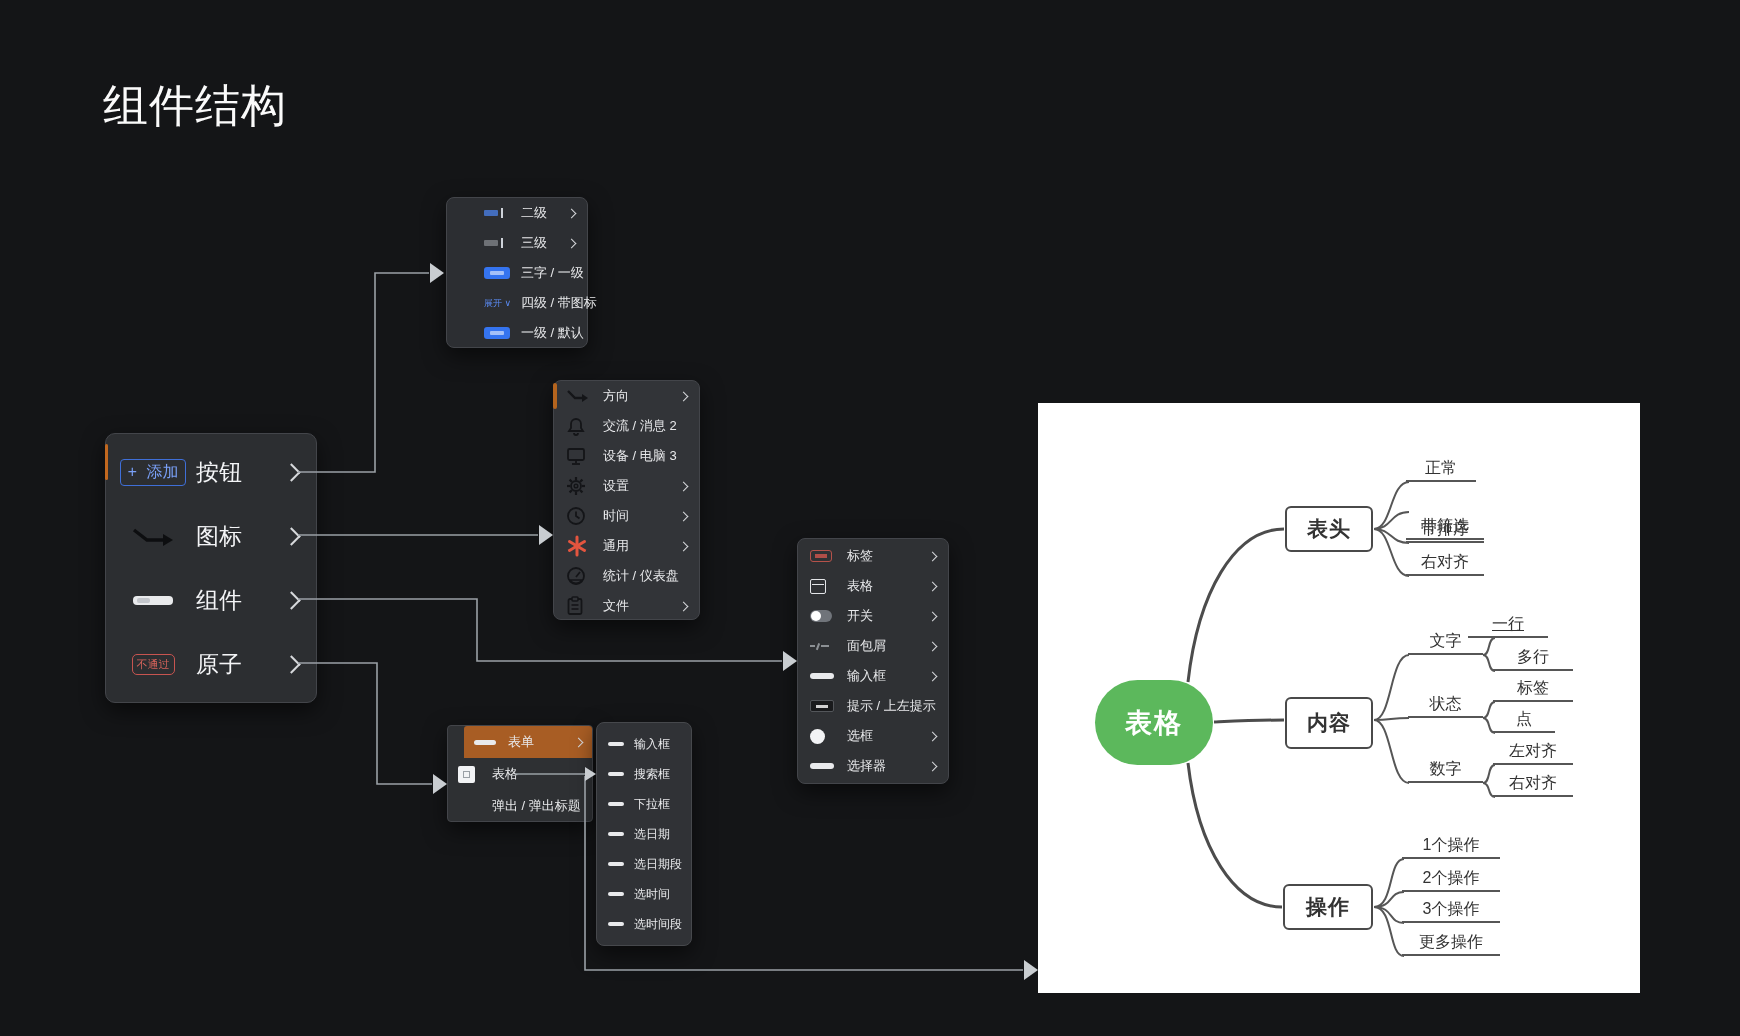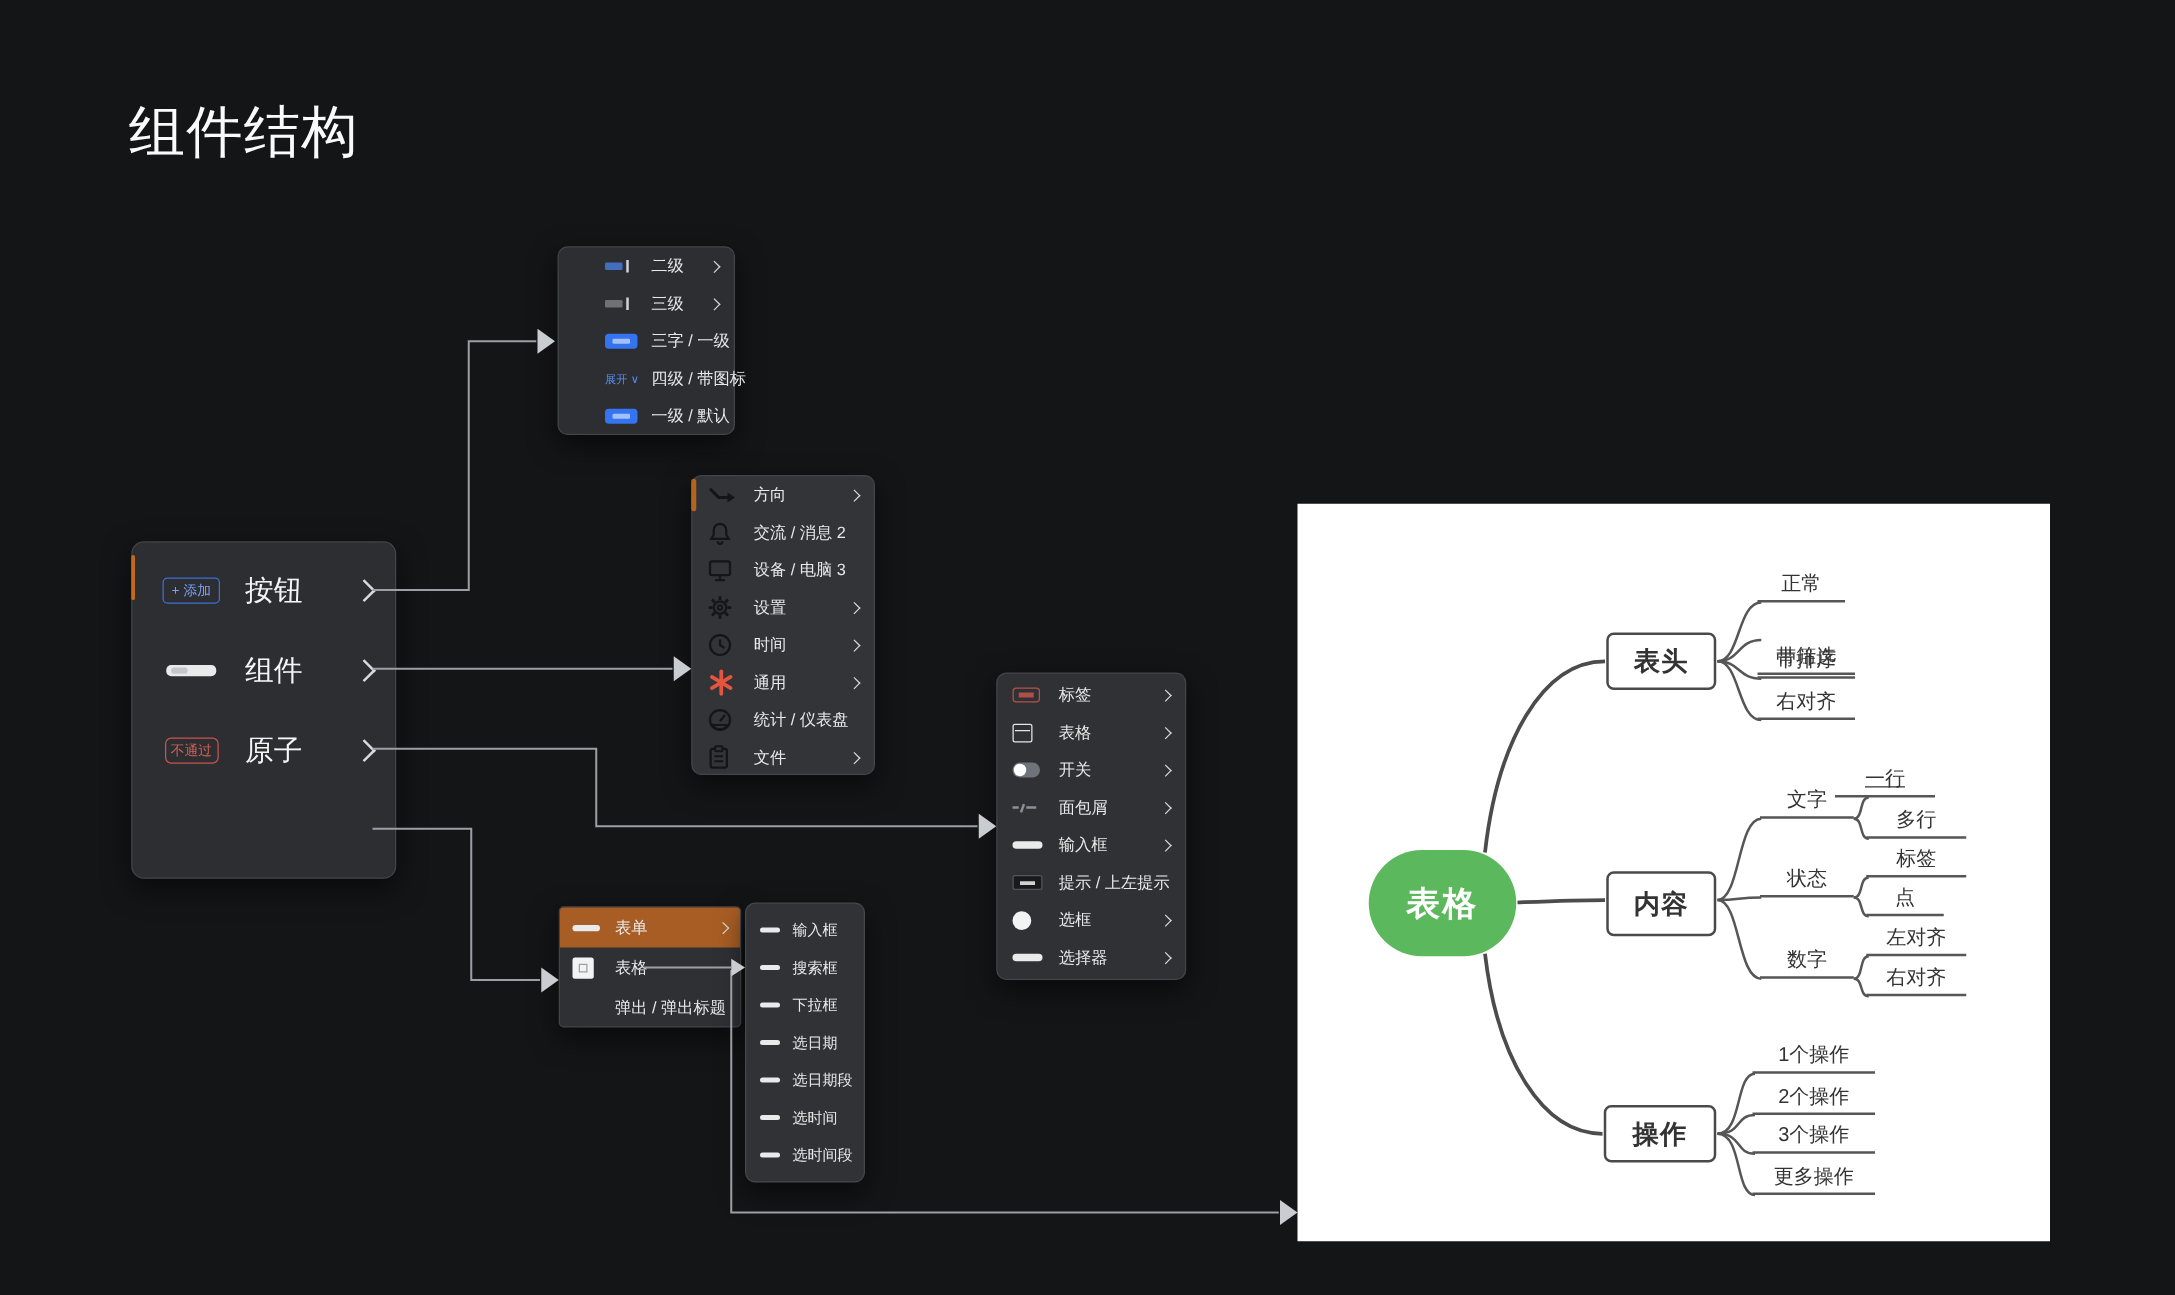--- a/index.html
+++ b/index.html
@@ -18,21 +18,21 @@
   .chev { width:7px; height:7px; border-top:1.8px solid #d7d9dc; border-right:1.8px solid #d7d9dc;
           transform:rotate(45deg); margin-left:auto; flex:none; }
 
   
   .left-menu { left:105px; top:433px; width:212px; height:270px; border-radius:10px; background:#2c2e31; padding-top:6px; }
   .left-menu .accent { position:absolute; left:-1px; top:10px; width:3px; height:36px; background:#c2681f; border-radius:2px; }
   .lrow { display:flex; align-items:center; height:64px; padding:0 18px; color:#f4f5f7; font-size:23px; }
   .lrow .lic { width:58px; flex:none; display:flex; justify-content:center; align-items:center; margin-right:14px; }
   .lrow .lchev { width:13px; height:13px; border-top:2.6px solid #d7d9dc; border-right:2.6px solid #d7d9dc;
                  transform:rotate(45deg); margin-left:auto; flex:none; }
-  .add-chip { border:1.5px solid #3f6fd8; color:#7aa0f7; font-size:11px; padding:2px 6px; border-radius:4px; white-space:nowrap; }
+  .add-chip { border:1.5px solid #3f6fd8; color:#7aa0f7; font-size:16px; padding:2px 6px; border-radius:4px; white-space:nowrap;font-family:Liberation Mono, monospace; }
   .reject-badge { border:1.5px solid #c75450; color:#d4625a; font-size:11px; padding:2px 4px; border-radius:5px; white-space:nowrap; }
   .bar-ic { background:#e9eaec; border-radius:4px; position:relative; }
   .bar-lg { width:40px; height:9px; }
   .bar-lg::after { content:""; position:absolute; left:4px; top:2px; width:13px; height:5px; background:#c3c6cb; border-radius:2px; }
   .bar-sm { width:24px; height:6px; border-radius:3px; }
   .bar-xs { width:16px; height:4px; border-radius:2px; }
   .bar-md { width:22px; height:5px; border-radius:2.5px; }
 
   
   .top-menu { left:446px; top:197px; width:142px; height:151px; background:#2c2e32;padding-left:25px; }
@@ -63,21 +63,21 @@
   .crumb-ic .sl { width:1.5px; height:7px; transform:rotate(20deg); }
   .crumb-ic .d2 { width:8px; height:2px; }
   .tooltip-ic { width:24px; height:12px; background:#191a1c; border:1px solid #53565a; border-radius:2px; display:flex; align-items:center; justify-content:center; }
   .tooltip-ic i { display:block; width:12px; height:3px; background:rgba(255,255,255,.8); }
   .circle-ic { width:15px; height:15px; background:#f2f3f5; border-radius:50%; }
 
   
   .bottom-menu { left:447px; top:725px; width:146px; height:97px; border-radius:4px; background:#2e3033; }
   .bottom-menu .mrow { height:32px; padding:0 10px; }
   .bottom-menu .ic { width:26px; margin-right:8px; }
-  .row-hl { background:#a85d24; border-radius:3px 3px 0 0; }
+  .row-hl { background:#a85d24; border-radius:3px 3px 0 0;margin-left:16px; }
   .square-ic { width:17px; height:17px; background:#f2f3f5; border-radius:2px; display:flex; align-items:center; justify-content:center; }
   .square-ic i { display:block; width:7px; height:7px; border:1.5px solid #9aa0a6; }
   .sub-menu { left:596px; top:722px; width:96px; height:224px; background:#303236; border:1px solid #46484c; padding-top:6px; }
   .sub-menu .mrow { padding:0 11px; }
   .sub-menu .ic { width:18px; margin-right:8px; }
   .sub-menu .lbl { font-size:12px; }
 
   
   .overlay { position:absolute; left:0; top:0; z-index:3; pointer-events:none; }
 
@@ -117,20 +117,30 @@
     </g>
   </svg>
 
   <div class="menu left-menu">
     <div class="accent"></div>
     <div class="lrow">
       <span class="lic">
           <span class="add-chip">+ 添加</span>
         </span>
       <span class="lbl">按钮</span>
+      <span class="lchev"></span>
+    </div>
+    <div class="lrow">
+      <span class="lic">
+        <svg width="44" height="20" viewBox="0 0 44 20">
+            <path d="M3,4 L16,14 H34" stroke="#0d0e10" stroke-width="3.4" fill="none"></path>
+            <polygon points="32,8 42,14 32,20" fill="#0d0e10"></polygon>
+          </svg>
+      </span>
+      <span class="lbl">图标</span>
       <span class="lchev"></span>
     </div>
     <div class="lrow">
       <span class="lic">
           <span class="bar-ic bar-lg"></span>
         </span>
       <span class="lbl">组件</span>
       <span class="lchev"></span>
     </div>
     <div class="lrow">

